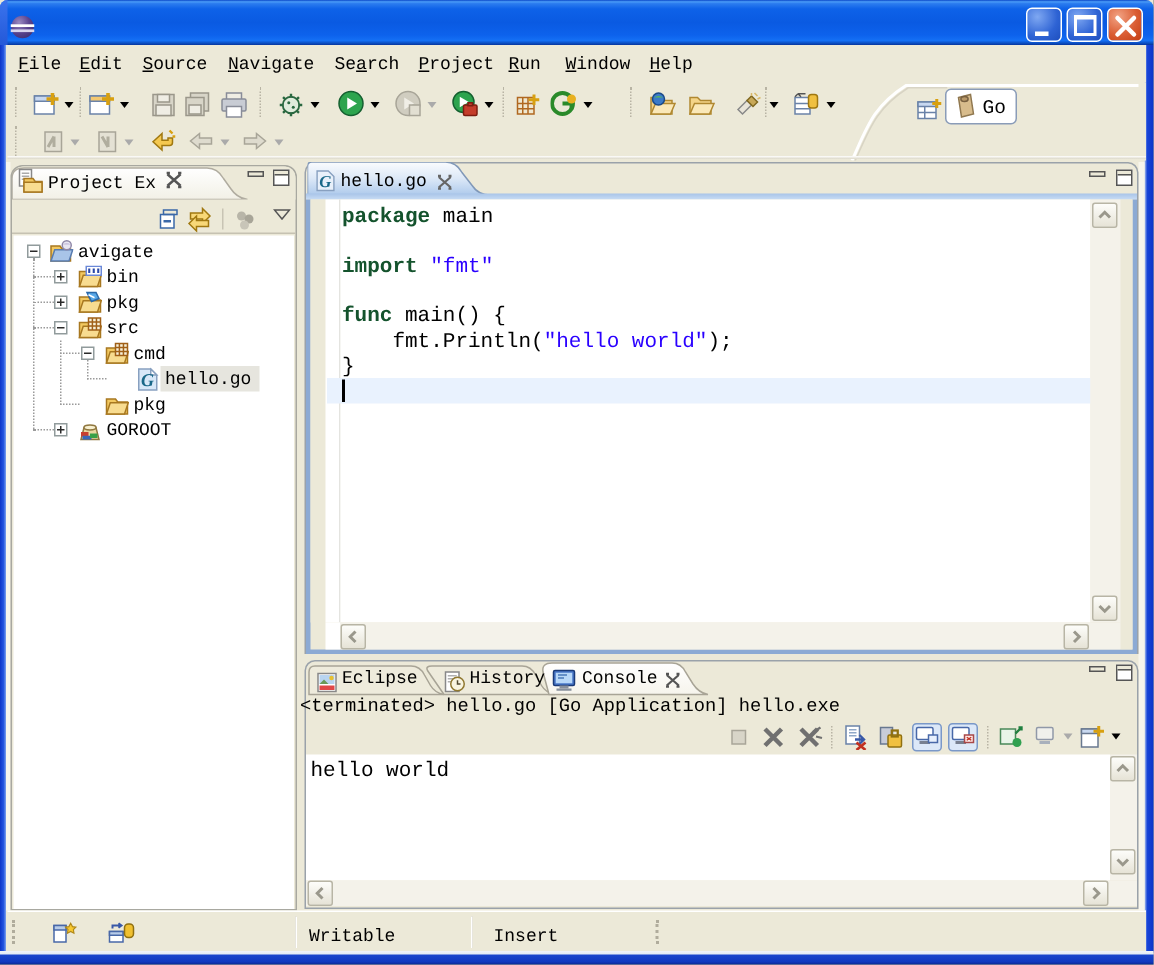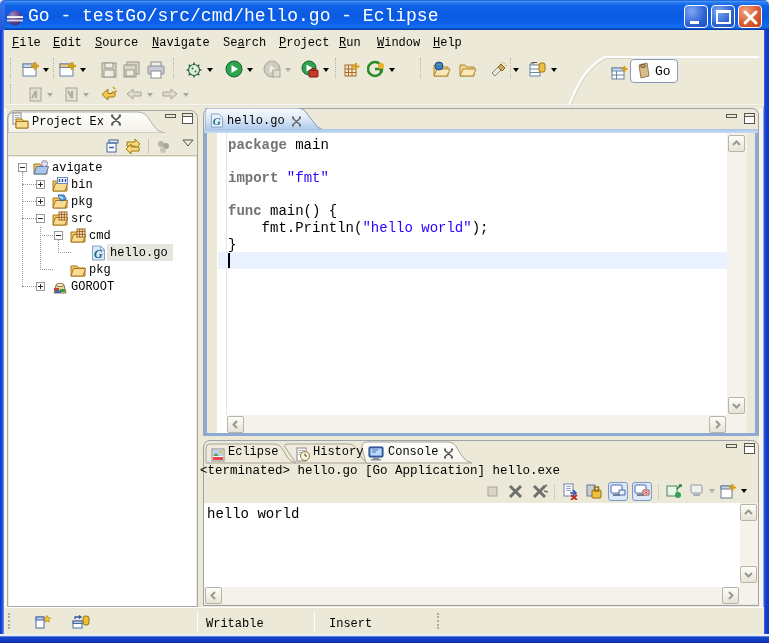--- a/index.html
+++ b/index.html
@@ -53,21 +53,21 @@
 #etab-label { left:227px; top:114px; font-size:12px; }
 #e-hl { left:204px; top:129px; width:554px; height:4px; background:linear-gradient(180deg,#A8C4E8,#C8DCF4); }
 #e-blue-l { left:204px; top:133px; width:3px; height:303px; background:#8CAAD4; }
 #e-blue-r { left:755px; top:133px; width:3px; height:303px; background:#8CAAD4; }
 #e-blue-b { left:204px; top:433px; width:554px; height:3px; background:#8CAAD4; }
 #e-ruler { left:207px; top:133px; width:10px; height:282px; background:#ECE9D8; }
 #e-fold { left:217px; top:133px; width:10px; height:282px; background:#fff; border-right:1px solid #E4E4E0; }
 #e-content { left:227px; top:133px; width:500px; height:282px; background:#fff; }
 #e-over { left:747px; top:133px; width:8px; height:300px; background:#ECE9D8; }
 #e-code { left:228px; top:137px; font-size:14px; line-height:16.6px; white-space:pre; }
-.kw { color:#737373; font-weight:bold; }
+.kw { color:#14532d; font-weight:bold; }
 .str { color:#2A00FF; }
 #e-curline { left:218px; top:252px; width:509px; height:17px; background:#E9F2FE; }
 #e-cursor { left:228px; top:253px; width:2px; height:15px; background:#000; }
 
 
 .sb { position:absolute; background:#F4F2EA; }
 .sb-btn { position:absolute; width:17px; height:17px; background:linear-gradient(180deg,#FDFDFA,#E6E3D6); border:1px solid #B8B5A5; border-radius:2px; }
 .arr { stroke:#9a988c; stroke-width:2; fill:none; }
 
 
@@ -87,21 +87,20 @@
 .tsel { position:absolute; background:#e6e5de; }
 
 #statusbar { left:5px; top:607px; width:759px; height:27px; background:#ECE9D8; border-top:1px solid #fff; font-size:12px; }
 .vsep { position:absolute; width:1px; height:21px; top:3px; background:#b0ac9c; border-right:1px solid #fff; }
 </style>
 </head>
 <body>
 <div id="win">
 
   <div id="titlebar" class="abs"></div>
-  <div id="title-text" class="abs">Go - testGo/src/cmd/hello.go - Eclipse</div>
   <svg class="abs" style="left:7px;top:10px" width="16" height="16" viewBox="0 0 16 16">
     <defs>
         <radialGradient id="ecl" cx="0.35" cy="0.3" r="0.9">
       <stop offset="0" stop-color="#9A8AC0"></stop>
           <stop offset="0.5" stop-color="#5A4490"></stop>
           <stop offset="1" stop-color="#3A2868"></stop>
     </radialGradient>
       </defs>
     <circle cx="8" cy="8" r="7.5" fill="url(#ecl)"></circle>
     <rect x="0" y="6.2" width="16" height="1.8" fill="#fff"></rect>

